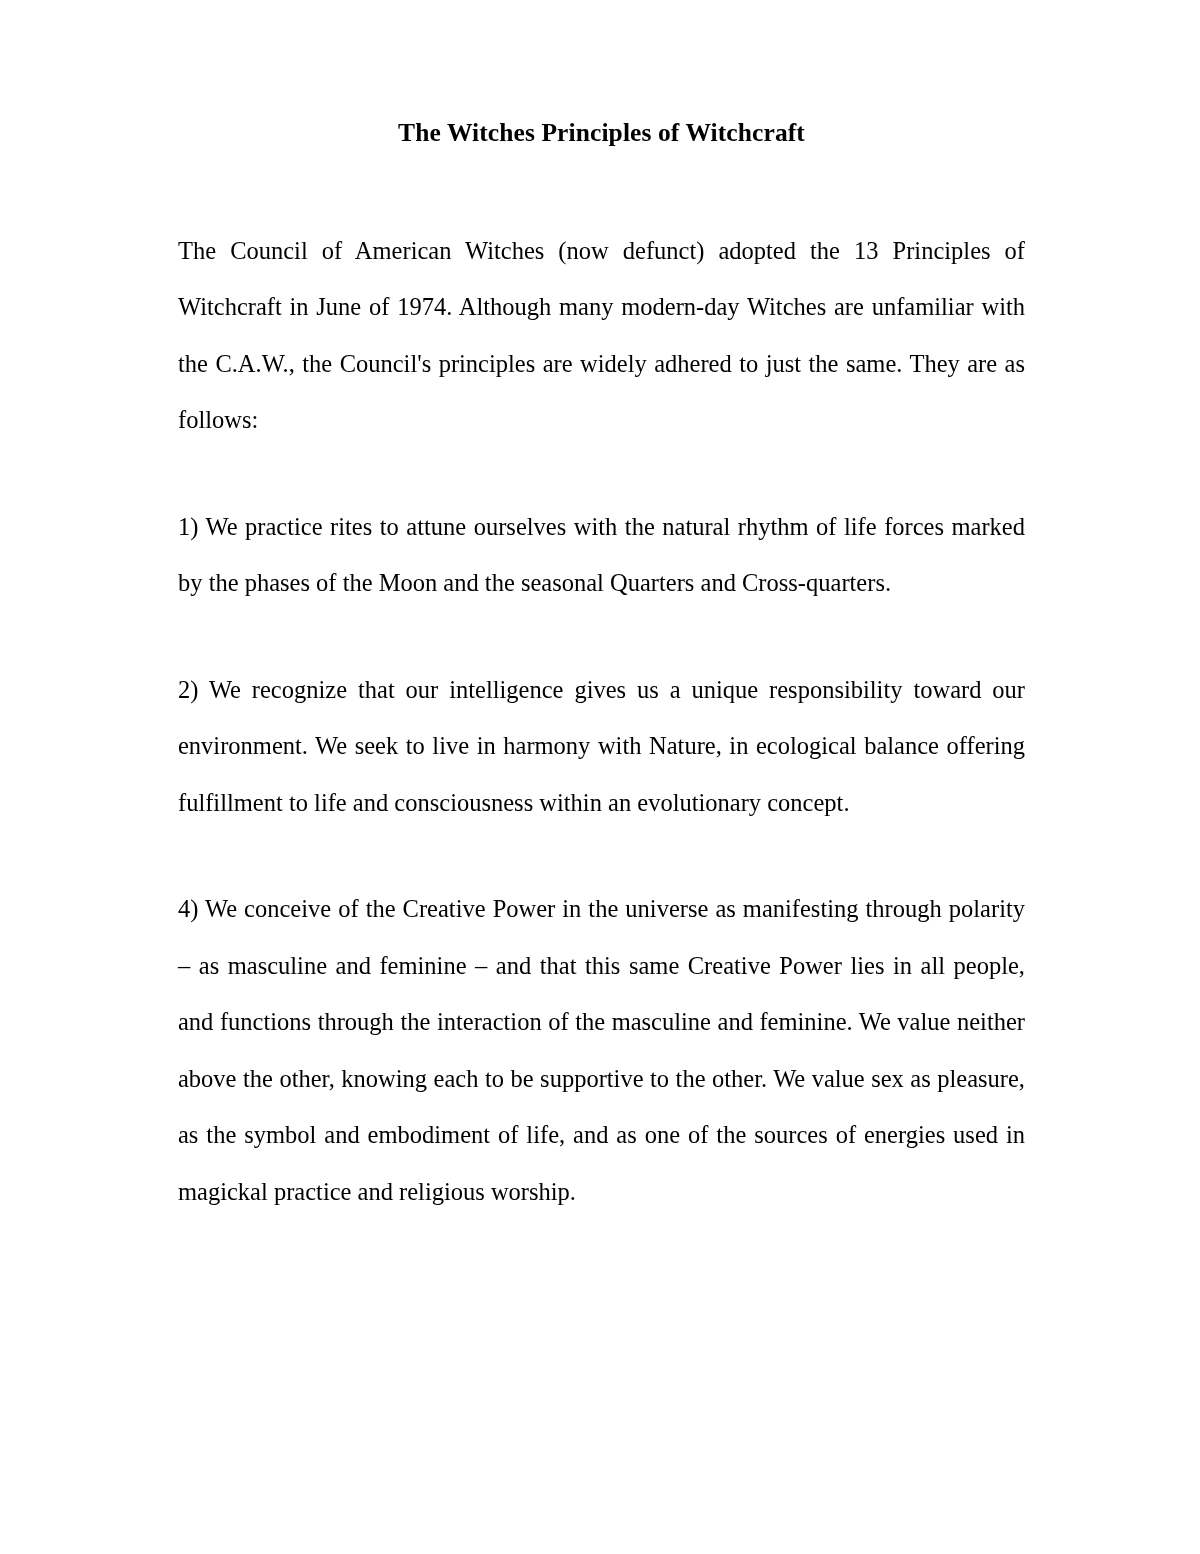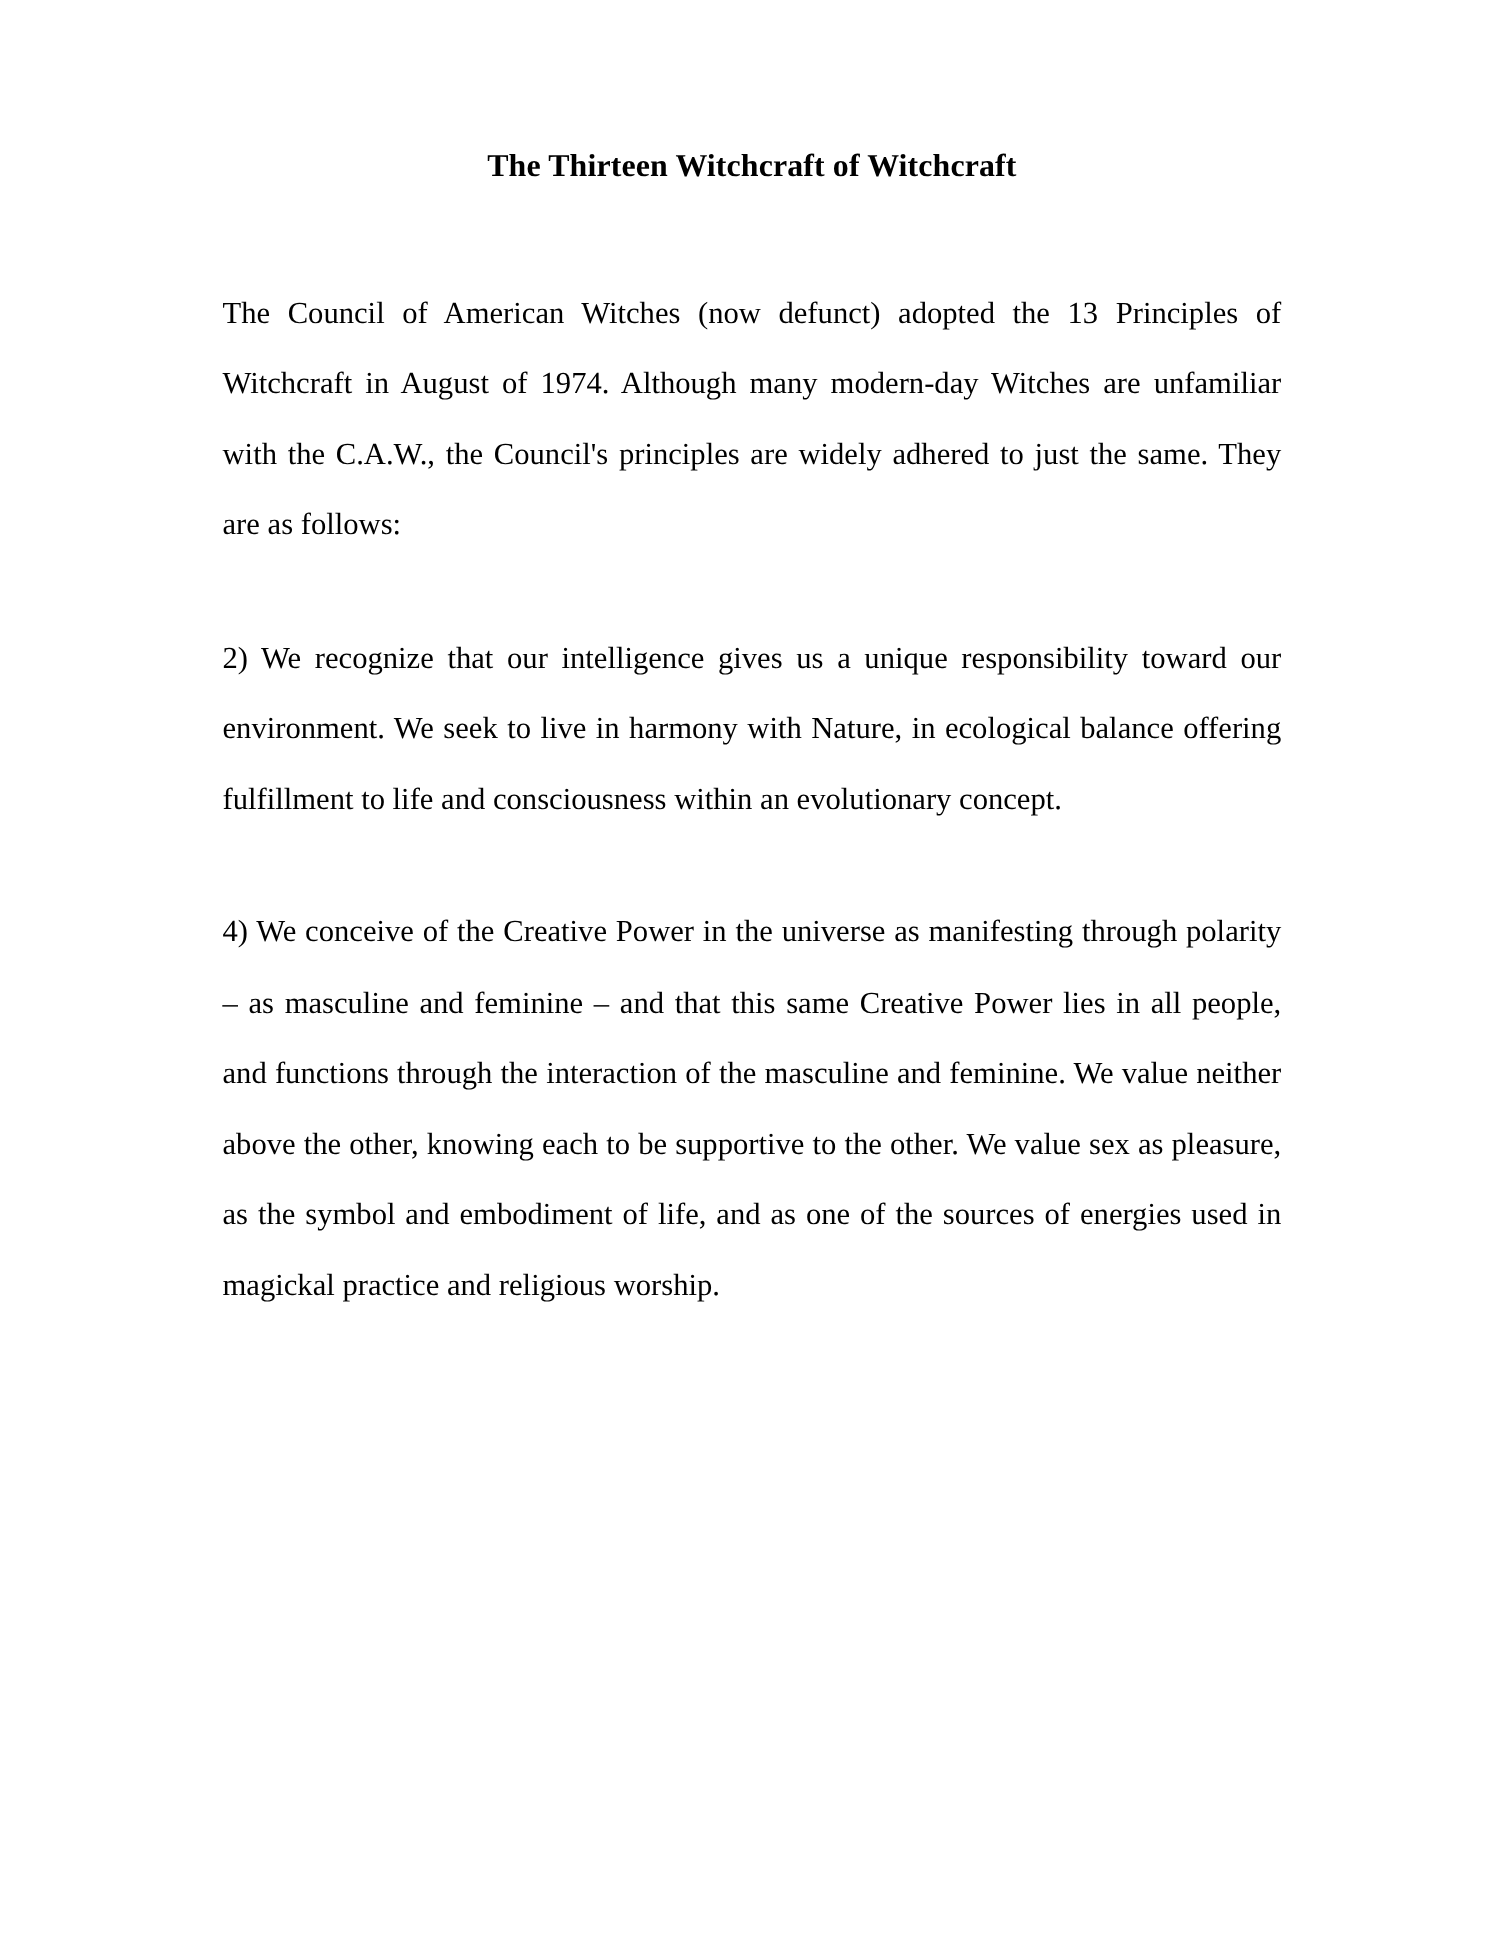--- a/index.html
+++ b/index.html
@@ -41,26 +41,27 @@
   p.para:last-child {
     margin-bottom: 0;
   }
   
 </style>
 </head>
 <body>
 
 <div class="page">
 
-  <h1 class="doc-title">The Thirteen Witchcraft of Witchcraft</h1>
+  <h1 class="doc-title">The Witches Principles of Witchcraft</h1>
 
   <div class="body-block">
 
-    <p class="para">The Council of American Witches (now defunct) adopted the 13 Principles of Witchcraft in August of 1974. Although many modern-day Witches are unfamiliar with the C.A.W., the Council's principles are widely adhered to just the same. They are as follows:</p>
+    <p class="para">The Council of American Witches (now defunct) adopted the 13 Principles of Witchcraft in June of 1974. Although many modern-day Witches are unfamiliar with the C.A.W., the Council's principles are widely adhered to just the same. They are as follows:</p>
 
+    <p class="para">1) We practice rites to attune ourselves with the natural rhythm of life forces marked by the phases of the Moon and the seasonal Quarters and Cross-quarters.</p>
 
     <p class="para">2) We recognize that our intelligence gives us a unique responsibility toward our environment. We seek to live in harmony with Nature, in ecological balance offering fulfillment to life and consciousness within an evolutionary concept.</p>
 
 
     <p class="para">4) We conceive of the Creative Power in the universe as manifesting through polarity – as masculine and feminine – and that this same Creative Power lies in all people, and functions through the interaction of the masculine and feminine. We value neither above the other, knowing each to be supportive to the other. We value sex as pleasure, as the symbol and embodiment of life, and as one of the sources of energies used in magickal practice and religious worship.</p>
 
   </div>
 
 </div>
 

